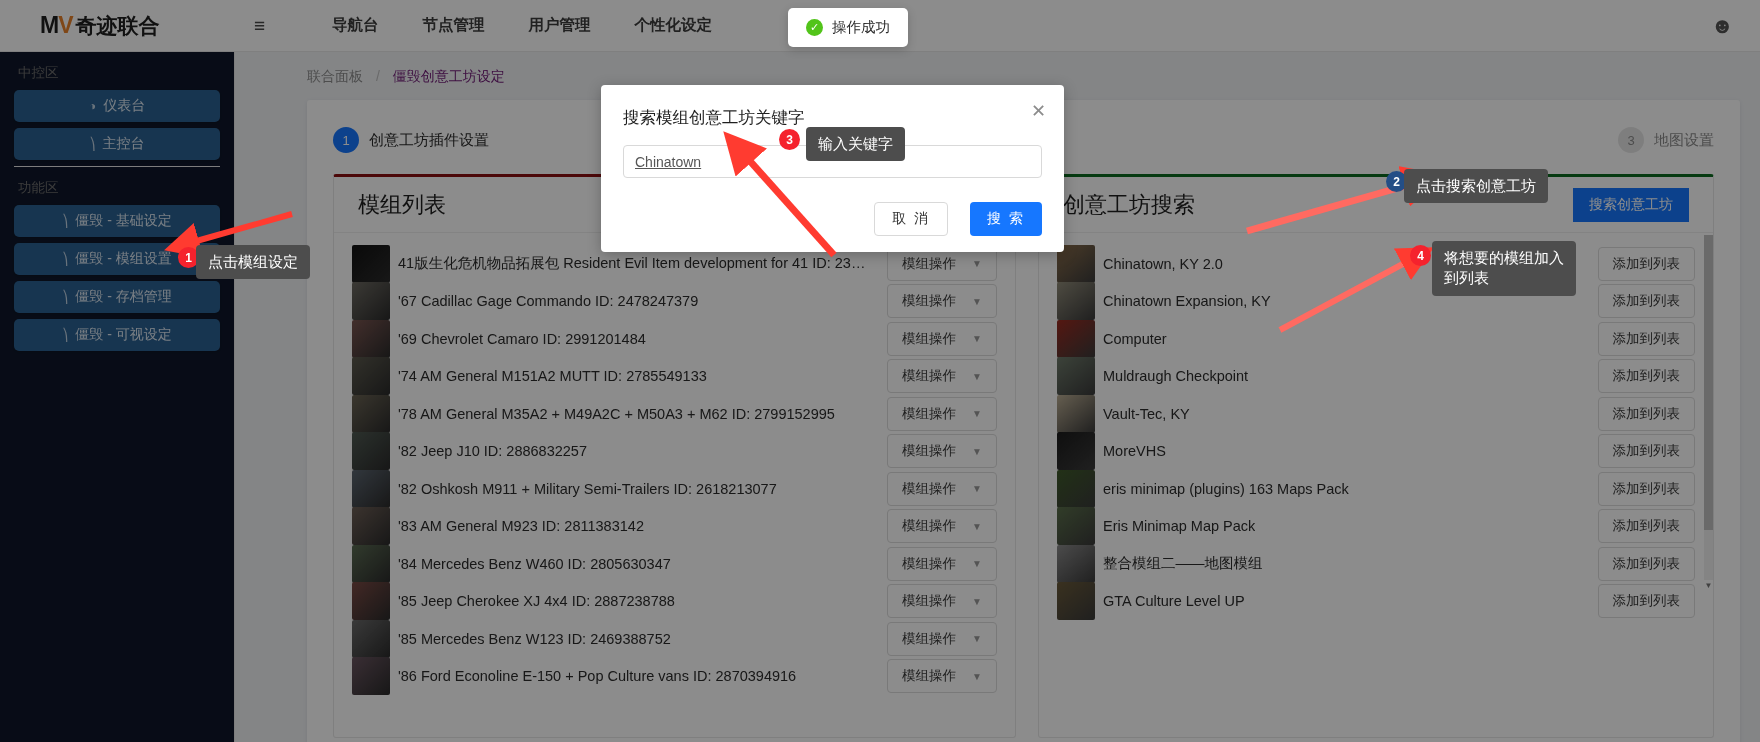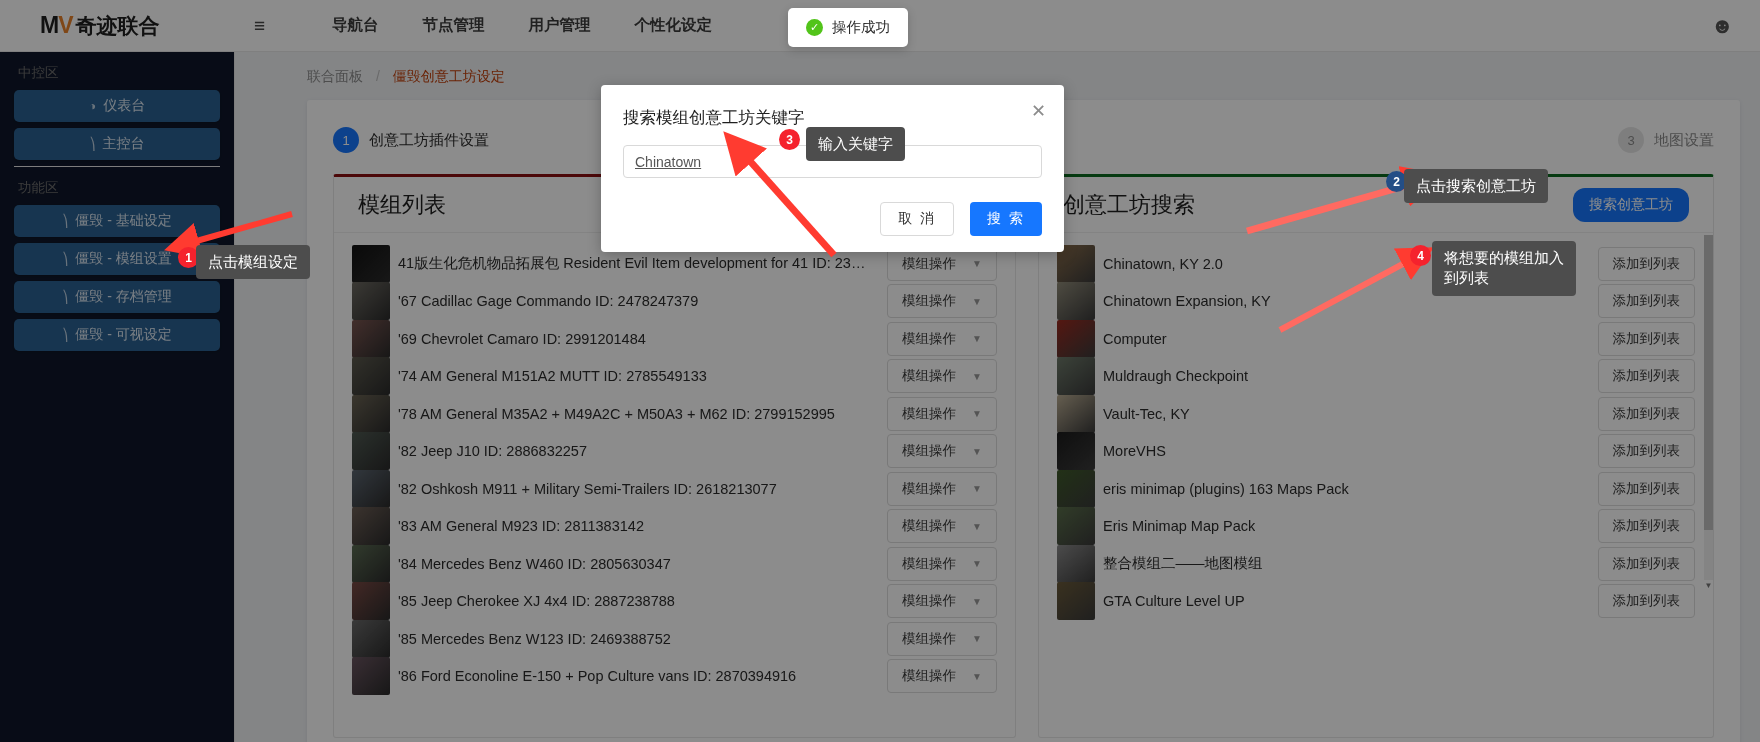--- a/index.html
+++ b/index.html
@@ -42,21 +42,21 @@
     display:flex; align-items:center; justify-content:center; gap:7px;
     font-size:14px; margin-bottom:6px; cursor:pointer;
     box-shadow:0 1px 2px rgba(0,0,0,.15);
   }
   .side-btn .si { font-size:12px; opacity:.85; }
 
   
   .content { position:absolute; top:52px; left:235px; right:0; bottom:0; overflow:hidden; }
   .breadcrumb { font-size:14px; padding:16px 0 0 72px; color:#8c8c8c; }
   .breadcrumb .bc-sep { margin:0 9px; color:#c0c0c0; }
-  .breadcrumb .bc-current { color:#c2410c; }
+  .breadcrumb .bc-current { color:#701a75; }
 
   .panel {
     position:absolute; left:72px; right:20px; top:48px; bottom:-60px;
     background:#fff; border-radius:3px; box-shadow:0 1px 4px rgba(0,0,0,.08);
     padding:18px 26px 0 26px;
   }
   .steps { display:flex; align-items:center; height:44px; }
   .step { display:flex; align-items:center; gap:10px; }
   .step-num {
     width:26px; height:26px; border-radius:50%; background:#1677ff; color:#fff;
@@ -71,21 +71,21 @@
   .card { flex:1; border:1px solid #e8e8e8; border-radius:3px; background:#fff; min-width:0; }
   .card.left  { border-top:3px solid #8b0f12; }
   .card.right { border-top:3px solid #0b6b1f; }
   .card-head {
     height:56px; display:flex; align-items:center; padding:0 24px;
     border-bottom:1px solid #eee; position:relative;
   }
   .card-title { font-size:22px; color:#1f1f1f; }
   .card-head-action { margin-left:auto; }
   .blue-btn {
-    background:#1677ff; color:#fff; border:none; border-radius:12px;
+    background:#1677ff; color:#fff; border:none; border-radius:0;
     font-size:14px; padding:8px 16px; cursor:pointer;
   }
   .card-body { padding:12px 18px 14px 18px; position:relative; }
 
   .mod-row { display:flex; align-items:center; height:37.5px; }
   .mod-thumb {
     width:38px; height:38px; flex:0 0 38px; border-radius:2px;
     background-size:cover; background-position:center;
     background-color:#2a2a2a;
   }
@@ -120,21 +120,21 @@
   }
   .dialog-title { font-size:16.5px; color:#1f1f1f; }
   .dialog-close {
     position:absolute; right:18px; top:17px; font-size:18px; color:#8c8c8c; cursor:pointer; line-height:1;
   }
   .dialog-input {
     margin-top:16px; width:100%; height:33px; border:1px solid #d9d9d9; border-radius:4px;
     padding:0 11px; font-size:14px; color:#555; font-family:"Liberation Sans", sans-serif; outline:none;text-decoration:underline;
   }
   .dialog-input::placeholder { color:#9b9b9b; }
-  .dialog-footer { display:flex; justify-content:flex-end; gap:16px; margin-top:24px; }
+  .dialog-footer { display:flex; justify-content:flex-end; gap:22px; margin-top:24px; }
   .btn-cancel {
     border:1px solid #d9d9d9; background:#fff; border-radius:4px;
     font-size:14px; padding:7px 17px; cursor:pointer; color:#333; letter-spacing:2px;
   }
   .btn-search {
     border:none; background:#1677ff; color:#fff; border-radius:4px;
     font-size:14px; padding:8px 17px; cursor:pointer; letter-spacing:2px;
   }
 
   

